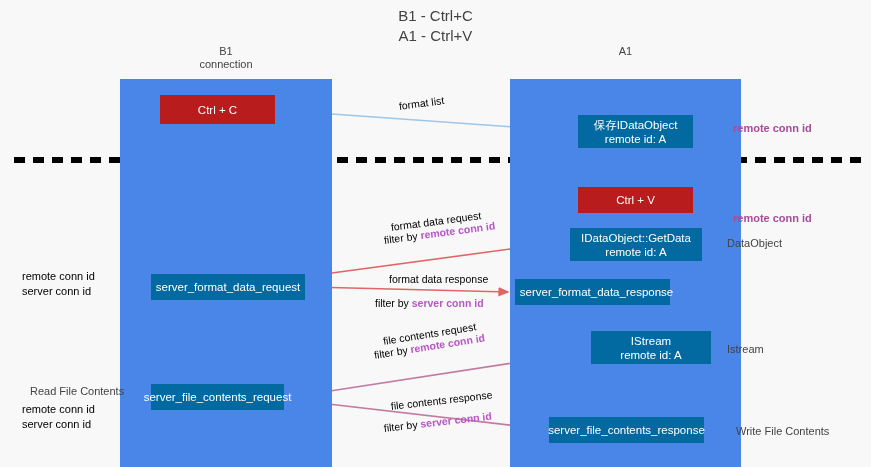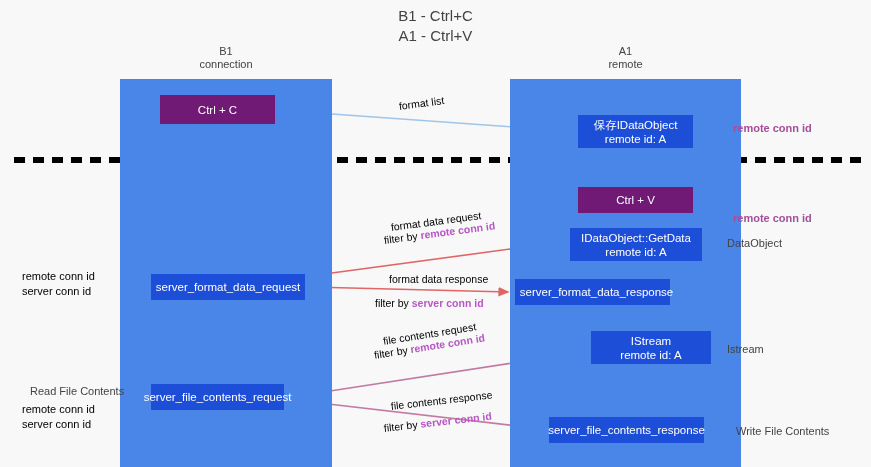--- a/index.html
+++ b/index.html
@@ -30,22 +30,22 @@
     position:absolute;left:0;top:6px;width:871px;
     text-align:center;color:#434343;font-size:15px;line-height:20px;
   }
 
   
   .node{
     position:absolute;display:flex;align-items:center;justify-content:center;
     flex-direction:column;color:#ffffff;font-size:11.5px;line-height:14px;
     text-align:center;box-sizing:border-box;
   }
-  .node.green{background:#701a75;}
-  .node.orange{background:#1d4ed8;}
+  .node.green{background:#b91c1c;}
+  .node.orange{background:#0369a1;}
 
   #node-ctrlc{left:160px;top:95px;width:115px;height:29px;}
   #node-idataobject{left:578px;top:115px;width:115px;height:33px;}
   #node-ctrlv{left:578px;top:172px;width:115px;height:26px;margin-top:15px;}
   #node-getdata{left:570px;top:228px;width:132px;height:33px;}
   #node-fmt-req{left:151px;top:274px;width:154px;height:26px;}
   #node-fmt-resp{left:515px;top:279px;width:155px;height:26px;padding-left:8px;}
   #node-istream{left:591px;top:331px;width:120px;height:33px;}
   #node-file-req{left:151px;top:384px;width:133px;height:26px;}
   #node-file-resp{left:549px;top:417px;width:155px;height:26px;}
@@ -127,21 +127,20 @@
   <div>B1 - Ctrl+C</div>
   <div>A1 - Ctrl+V</div>
 </div>
 
 <div class="lane-header" id="hdr-b1">
   <div>B1</div>
   <div>connection</div>
 </div>
 <div class="lane-header" id="hdr-a1">
   <div>A1</div>
-  <div>remote</div>
 </div>
 
 <div class="node green" id="node-ctrlc">
   <span>Ctrl + C</span>
 </div>
 
 <div class="node orange" id="node-idataobject">
   <span>保存IDataObject</span>
   <span>remote id: A</span>
 </div>

